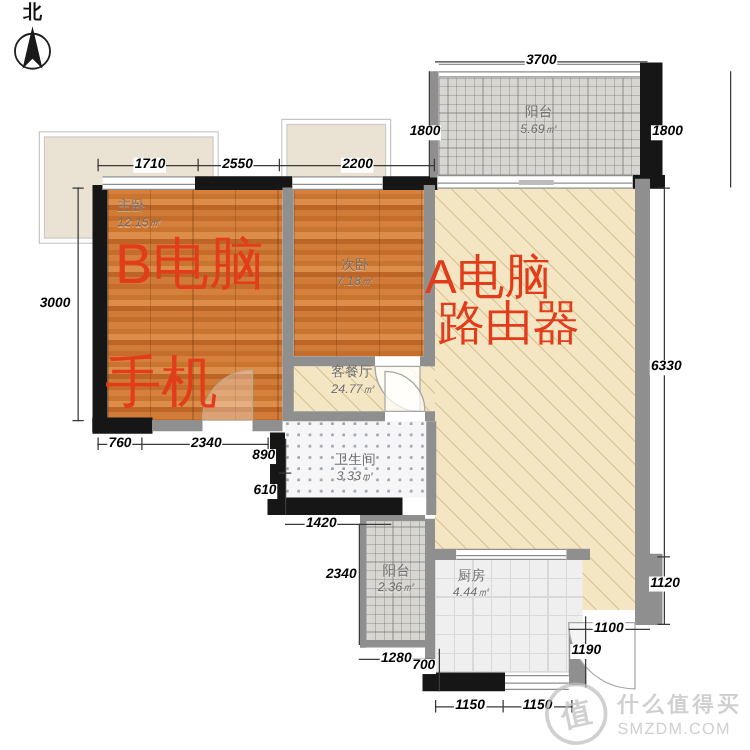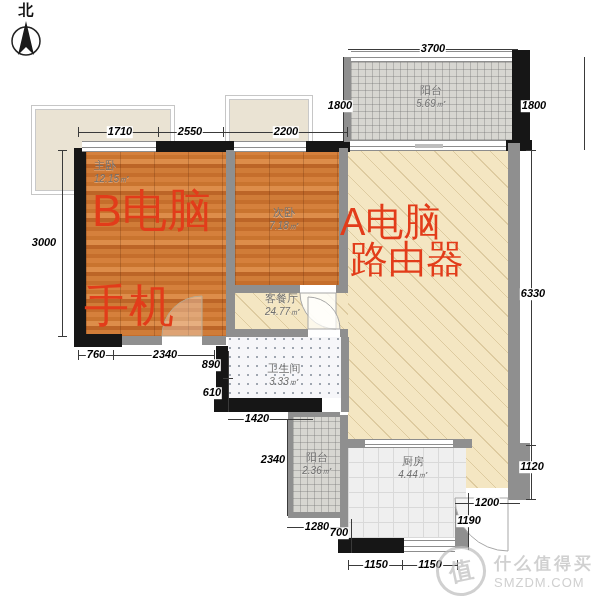--- a/index.html
+++ b/index.html
@@ -158,21 +158,21 @@
   <span class="dim" style="left:165px;top:355px;">2340</span>
   <span class="dim" style="left:211px;top:365px;">890</span>
   <span class="dim" style="left:212px;top:393px;">610</span>
   <span class="dim" style="left:257px;top:419px;">1420</span>
   <span class="dim" style="left:273px;top:460px;">2340</span>
   <span class="dim" style="left:317px;top:527px;">1280</span>
   <span class="dim" style="left:339px;top:533px;">700</span>
   <span class="dim" style="left:376px;top:565px;">1150</span>
   <span class="dim" style="left:430px;top:565px;">1150</span>
   <span class="dim" style="left:469px;top:521px;">1190</span>
-  <span class="dim" style="left:487px;top:503px;">1200</span>
+  <span class="dim" style="left:487px;top:503px;">1100</span>
   <span class="dim" style="left:532px;top:467px;">1120</span>
   <span class="dim" style="left:533px;top:294px;">6330</span>
 
   <div class="room-label" style="left:94px;top:158px;">
     <div>主卧</div>
     <div class="area">12.15㎡</div>
   </div>
   <div class="room-label centered" style="left:284px;top:205px;">
     <div>次卧</div>
     <div class="area">7.18㎡</div>
@@ -186,21 +186,21 @@
     <div class="area">3.33㎡</div>
   </div>
   <div class="room-label centered" style="left:431px;top:83px;">
     <div>阳台</div>
     <div class="area">5.69㎡</div>
   </div>
   <div class="room-label centered" style="left:317px;top:450px;">
     <div>阳台</div>
     <div class="area">2.36㎡</div>
   </div>
-  <div class="room-label centered" style="left:377px;top:454px;margin-left:36px;">
+  <div class="room-label centered" style="left:377px;top:454px;">
     <div>厨房</div>
     <div class="area">4.44㎡</div>
   </div>
 
   <div class="anno" style="left:340px;top:166px;font-size:38px;margin-top:37px;">A电脑</div>
   <div class="anno" style="left:350px;top:240px;font-size:38px;">路由器</div>
   <div class="anno" style="left:92px;top:188px;font-size:45px;">B电脑</div>
   <div class="anno" style="left:84px;top:283px;font-size:45px;">手机</div>
 
   <div class="wm">

